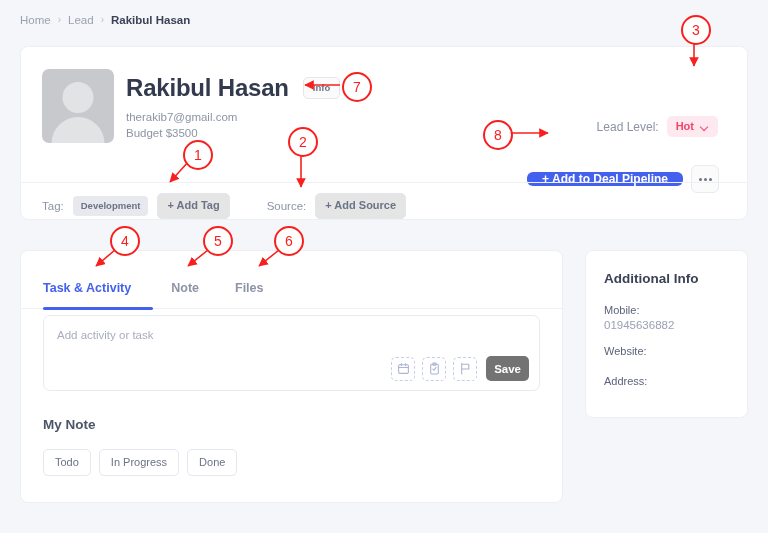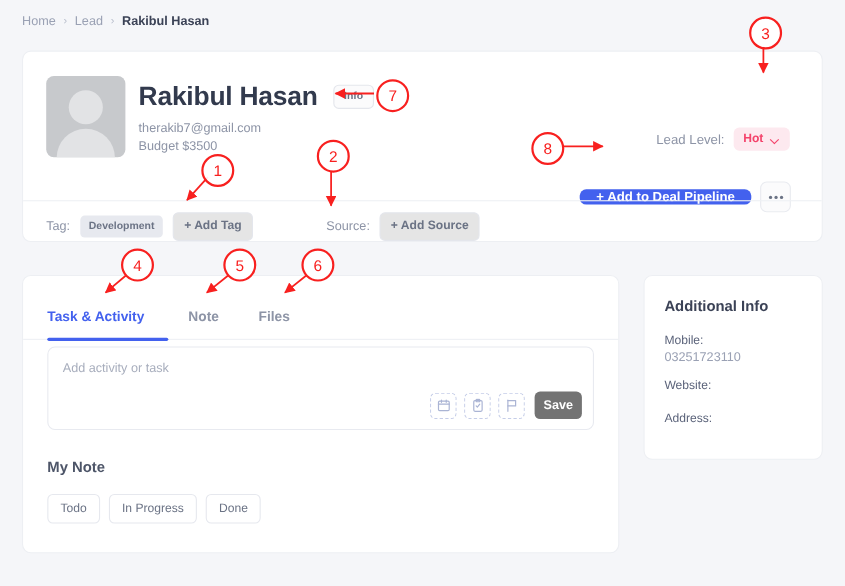--- a/index.html
+++ b/index.html
@@ -242,21 +242,21 @@
     font-weight: bold;
     padding: 5px 9px;
     line-height: 1.25;
     cursor: pointer;
     font-family: "Liberation Sans", sans-serif;
   }
   .source-group {
     display: flex;
     align-items: center;
     gap: 9px;
-    margin-left: 58px;
+    margin-left: 28px;
   }
 
   
   .content-card {
     position: absolute;
     left: 20px;
     top: 250px;
     width: 543px;
     height: 253px;
     background: #ffffff;
@@ -532,21 +532,21 @@
       <button class="status-btn">Todo</button>
       <button class="status-btn">In Progress</button>
       <button class="status-btn">Done</button>
     </div>
   </div>
 
   <div class="info-card">
     <div class="info-title">Additional Info</div>
     <div class="info-field">
       <div class="info-label">Mobile:</div>
-      <div class="info-value">03251723110</div>
+      <div class="info-value">01945636882</div>
     </div>
     <div class="info-field">
       <div class="info-label">Website:</div>
       <div class="info-value"></div>
     </div>
     <div class="info-field">
       <div class="info-label">Address:</div>
       <div class="info-value"></div>
     </div>
   </div>

